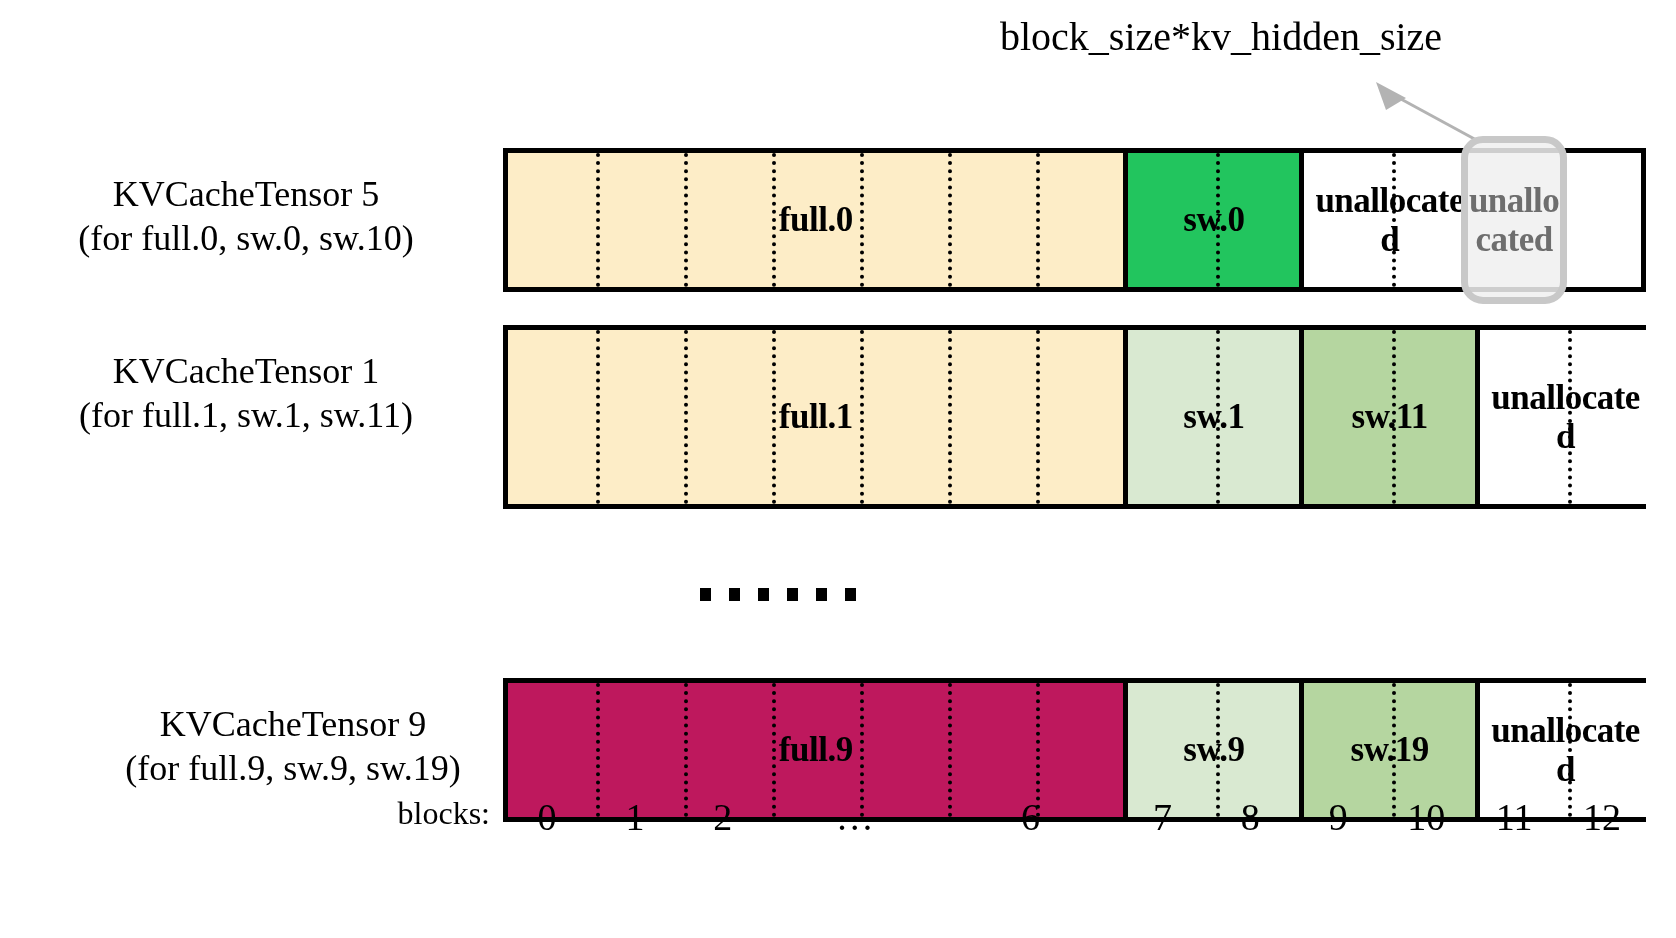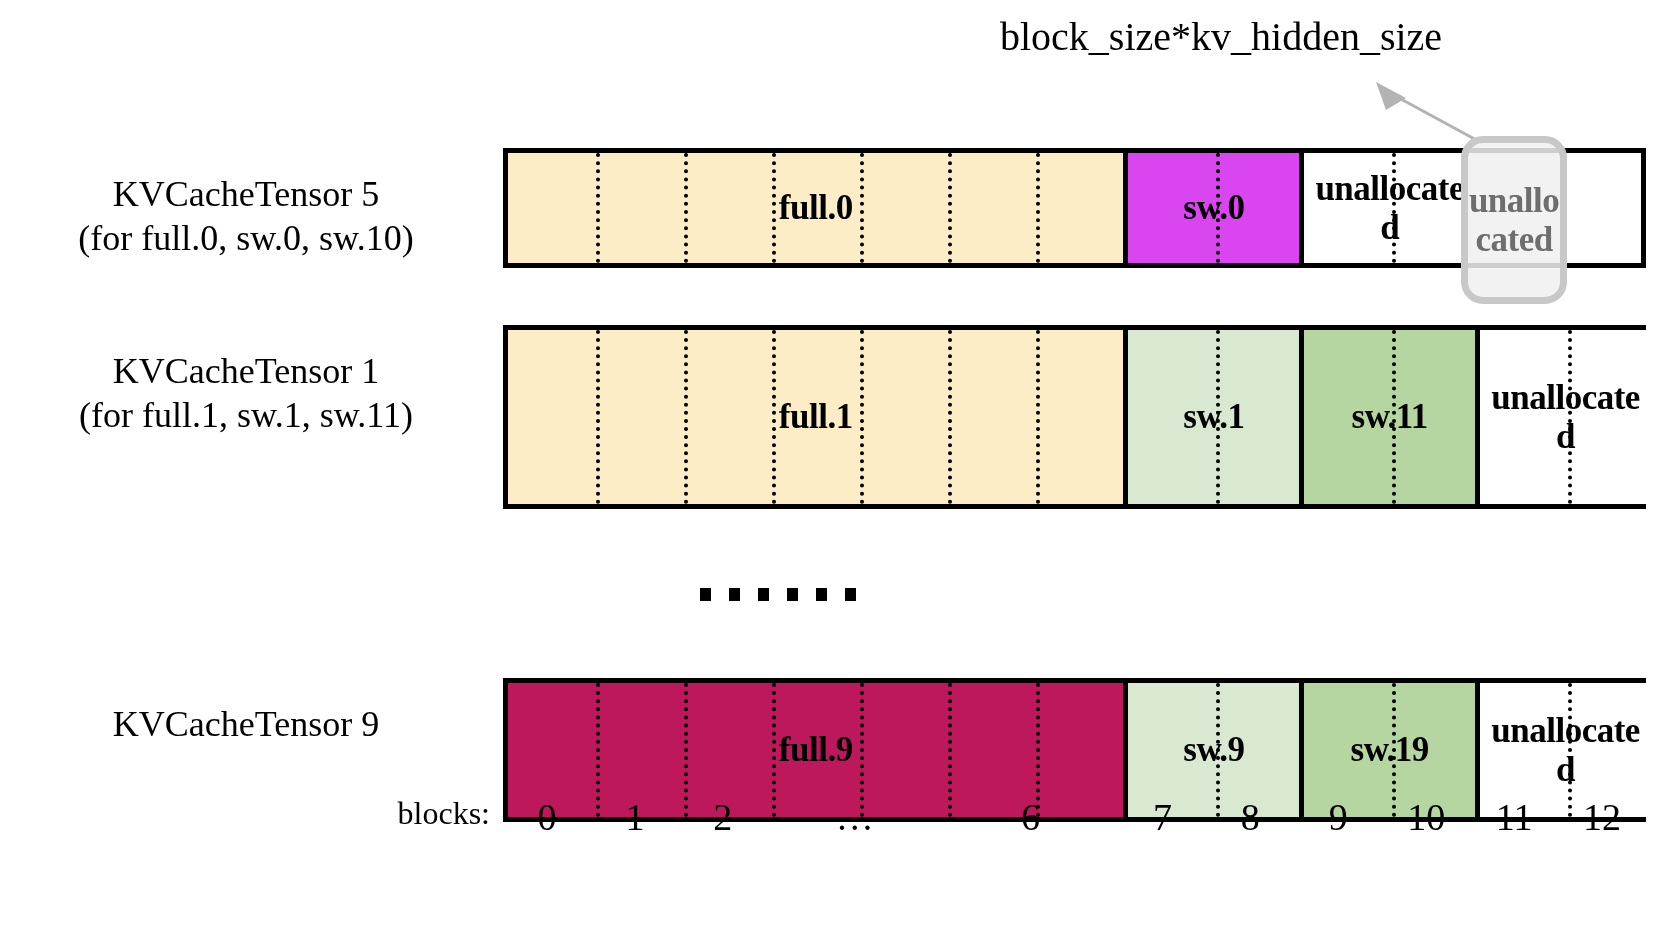--- a/index.html
+++ b/index.html
@@ -181,31 +181,31 @@
   <svg class="annotation-arrow" viewBox="0 0 180 80" preserveAspectRatio="none">
     <line x1="150" y1="72" x2="58" y2="22" stroke="#b3b3b3" stroke-width="3"></line>
     <polygon points="46,12 76,28 56,40" fill="#b3b3b3"></polygon>
   </svg>
 
   <div id="rows-host">
       <div class="row-label" style="top: 173px;">
         <span class="l1">KVCacheTensor 5</span>
         <span class="l2">(for full.0, sw.0, sw.10)</span>
       </div>
-      <div class="bar" style="top: 148px; height: 120px;">
+      <div class="bar" style="top: 148px; height: 144px;">
         <div class="seg" style="flex: 0 0 615.462px; background: rgb(253, 237, 199);">
           <div class="divider" style="left: 87.9231px;"></div>
           <div class="divider" style="left: 175.846px;"></div>
           <div class="divider" style="left: 263.769px;"></div>
           <div class="divider" style="left: 351.692px;"></div>
           <div class="divider" style="left: 439.615px;"></div>
           <div class="divider" style="left: 527.538px;"></div>
           <div class="seg-label">full.0</div>
         </div>
-        <div class="seg" style="flex: 0 0 175.846px; background: #d946ef;">
+        <div class="seg" style="flex: 0 0 175.846px; background: #22c55e;">
           <div class="divider" style="left: 87.9231px;"></div>
           <div class="seg-label">sw.0</div>
         </div>
         <div class="seg" style="flex: 0 0 175.846px; background: rgb(255, 255, 255);">
           <div class="divider" style="left: 87.9231px;"></div>
           <div class="seg-label wrap">unallocated</div>
         </div>
       </div>
       <div class="highlight-box" style="left: 1461.15px; top: 136px; width: 105.923px; height: 168px;">
         <div class="hl-text">unallocated</div>
@@ -230,22 +230,23 @@
         </div>
         <div class="seg" style="flex: 0 0 175.846px; background: rgb(181, 214, 160);">
           <div class="divider" style="left: 87.9231px;"></div>
           <div class="seg-label">sw.11</div>
         </div>
         <div class="seg" style="flex: 0 0 175.846px; background: rgb(255, 255, 255);">
           <div class="divider" style="left: 87.9231px;"></div>
           <div class="seg-label wrap">unallocated</div>
         </div>
       </div>
-      <div class="row-label" style="top: 703px;">
+      <div class="row-label" style="top: 703px; padding-left: 47px;">
         <span class="l1">KVCacheTensor 9</span>
+        <span class="l2">(for full.9, sw.9, sw.19)</span>
       </div>
       <div class="bar" style="top: 678px; height: 144px;">
         <div class="seg" style="flex: 0 0 615.462px; background: #be185d;">
           <div class="divider" style="left: 87.9231px;"></div>
           <div class="divider" style="left: 175.846px;"></div>
           <div class="divider" style="left: 263.769px;"></div>
           <div class="divider" style="left: 351.692px;"></div>
           <div class="divider" style="left: 439.615px;"></div>
           <div class="divider" style="left: 527.538px;"></div>
           <div class="seg-label">full.9</div>

